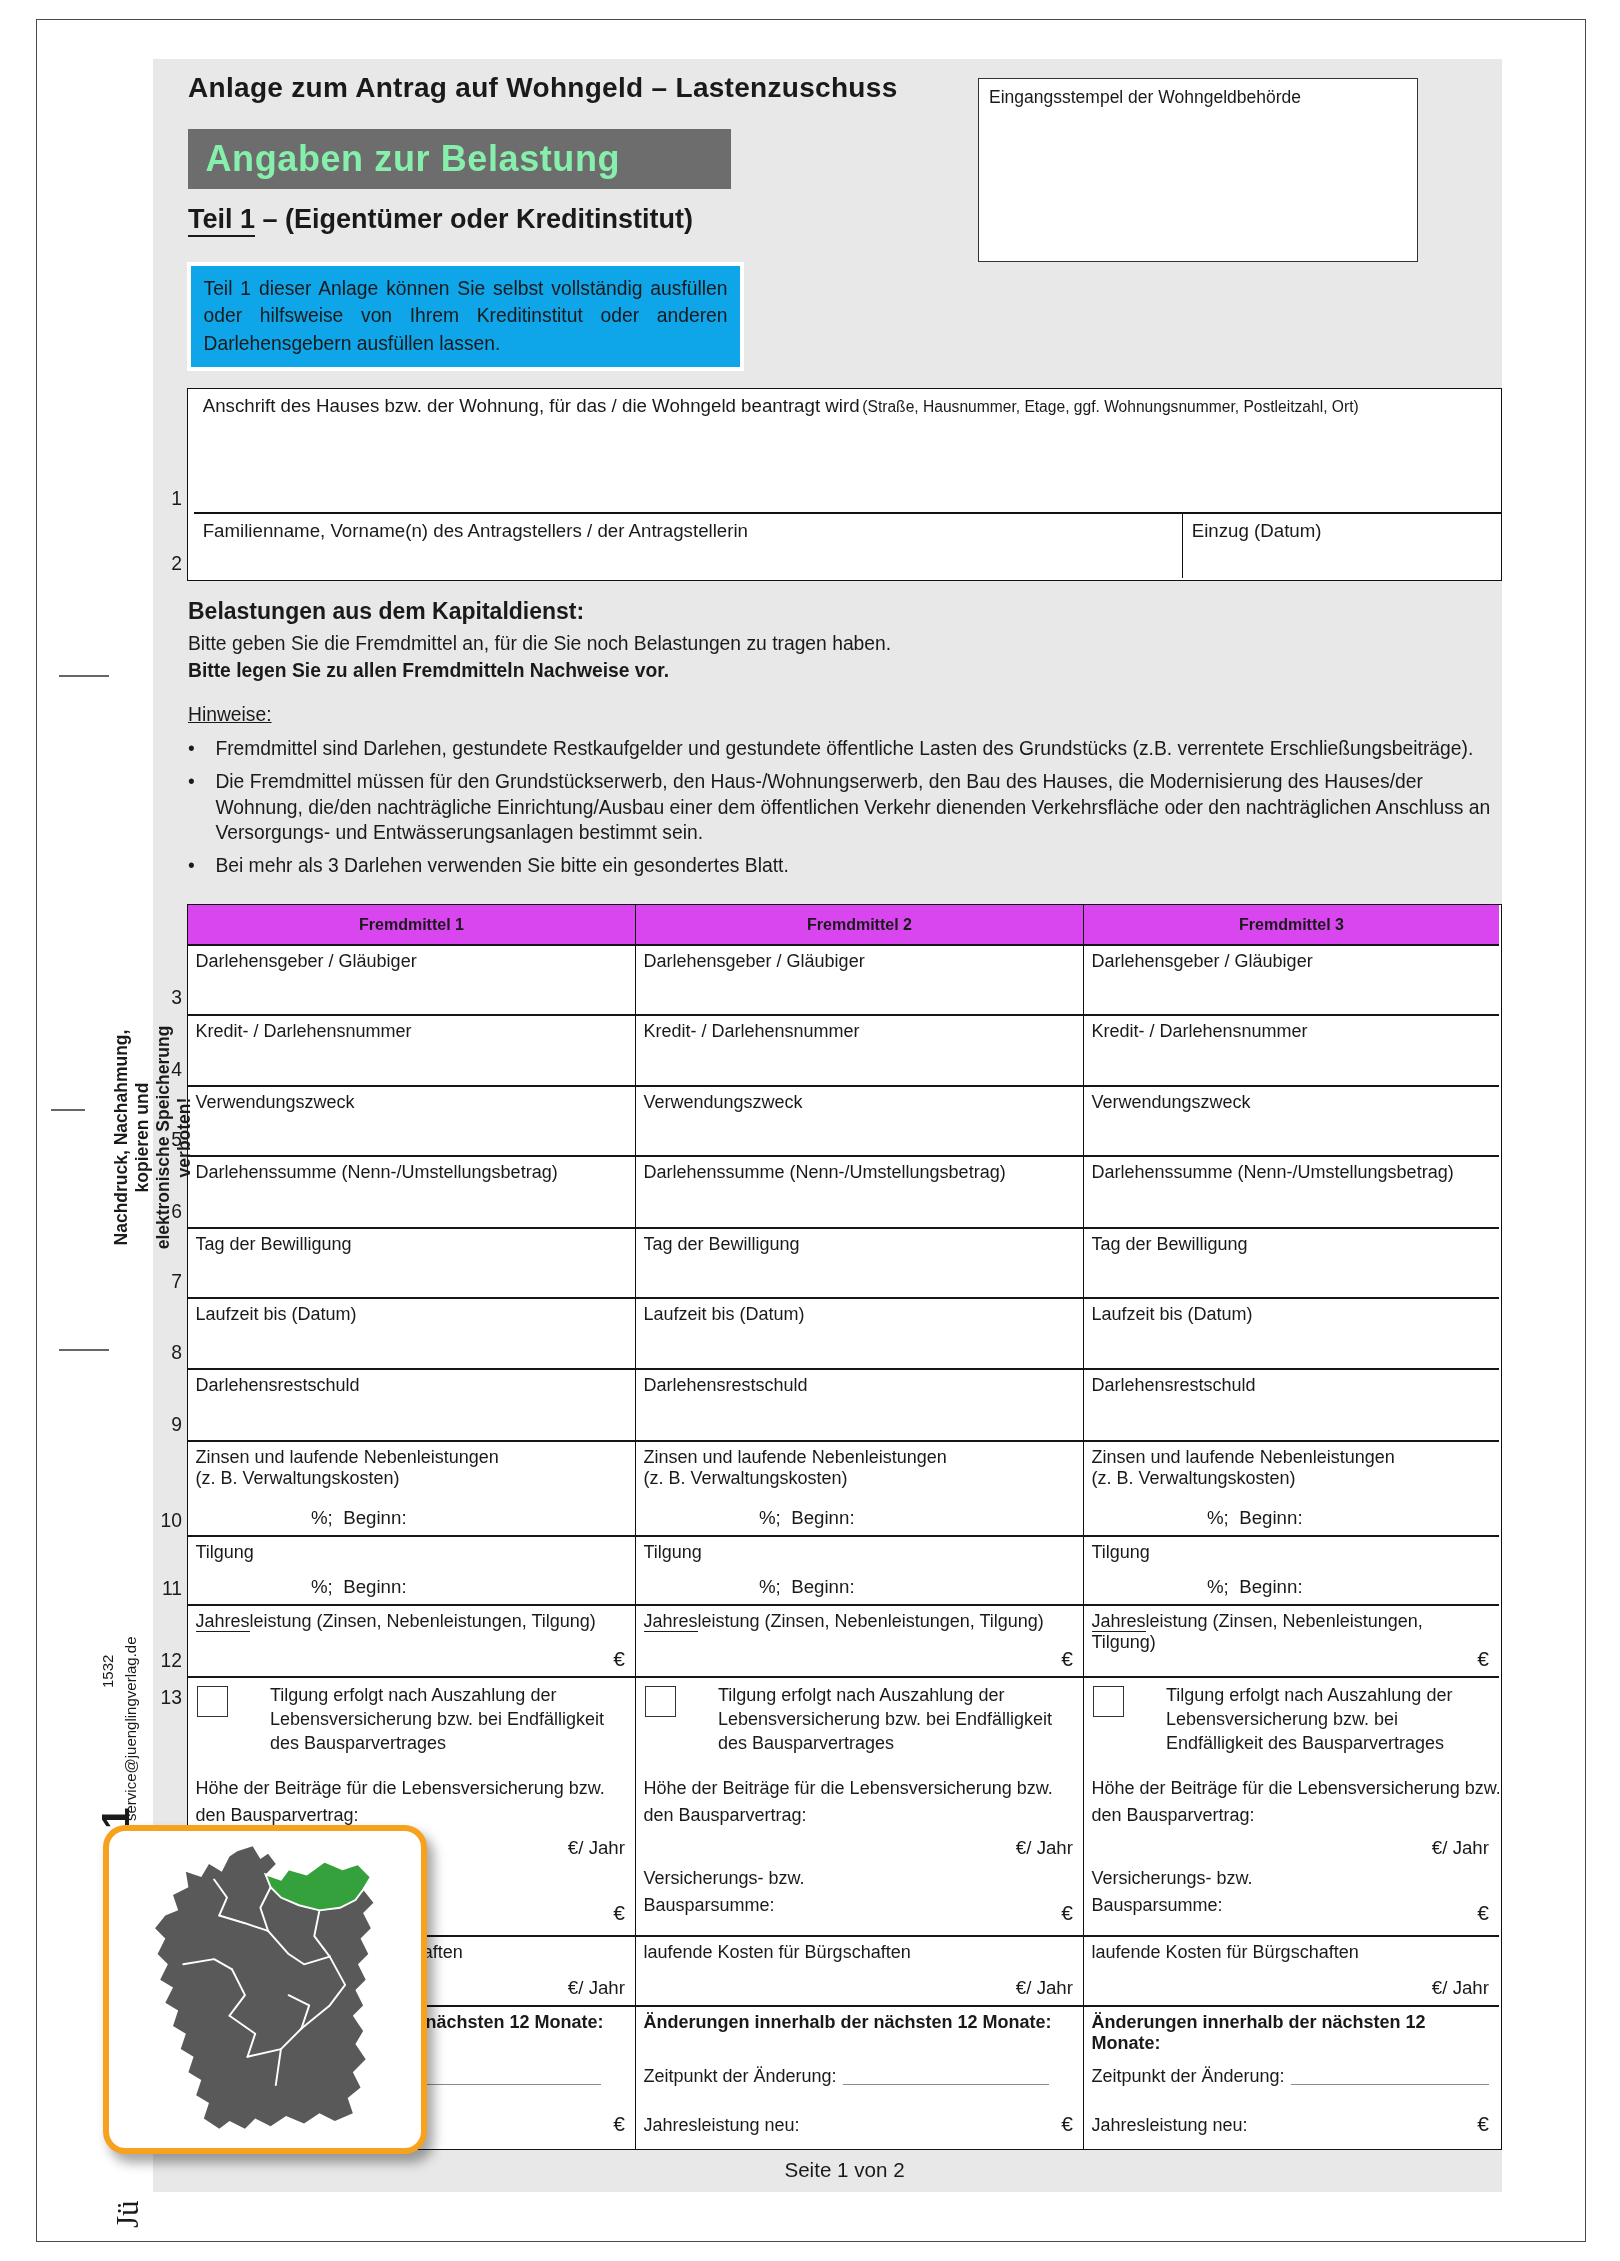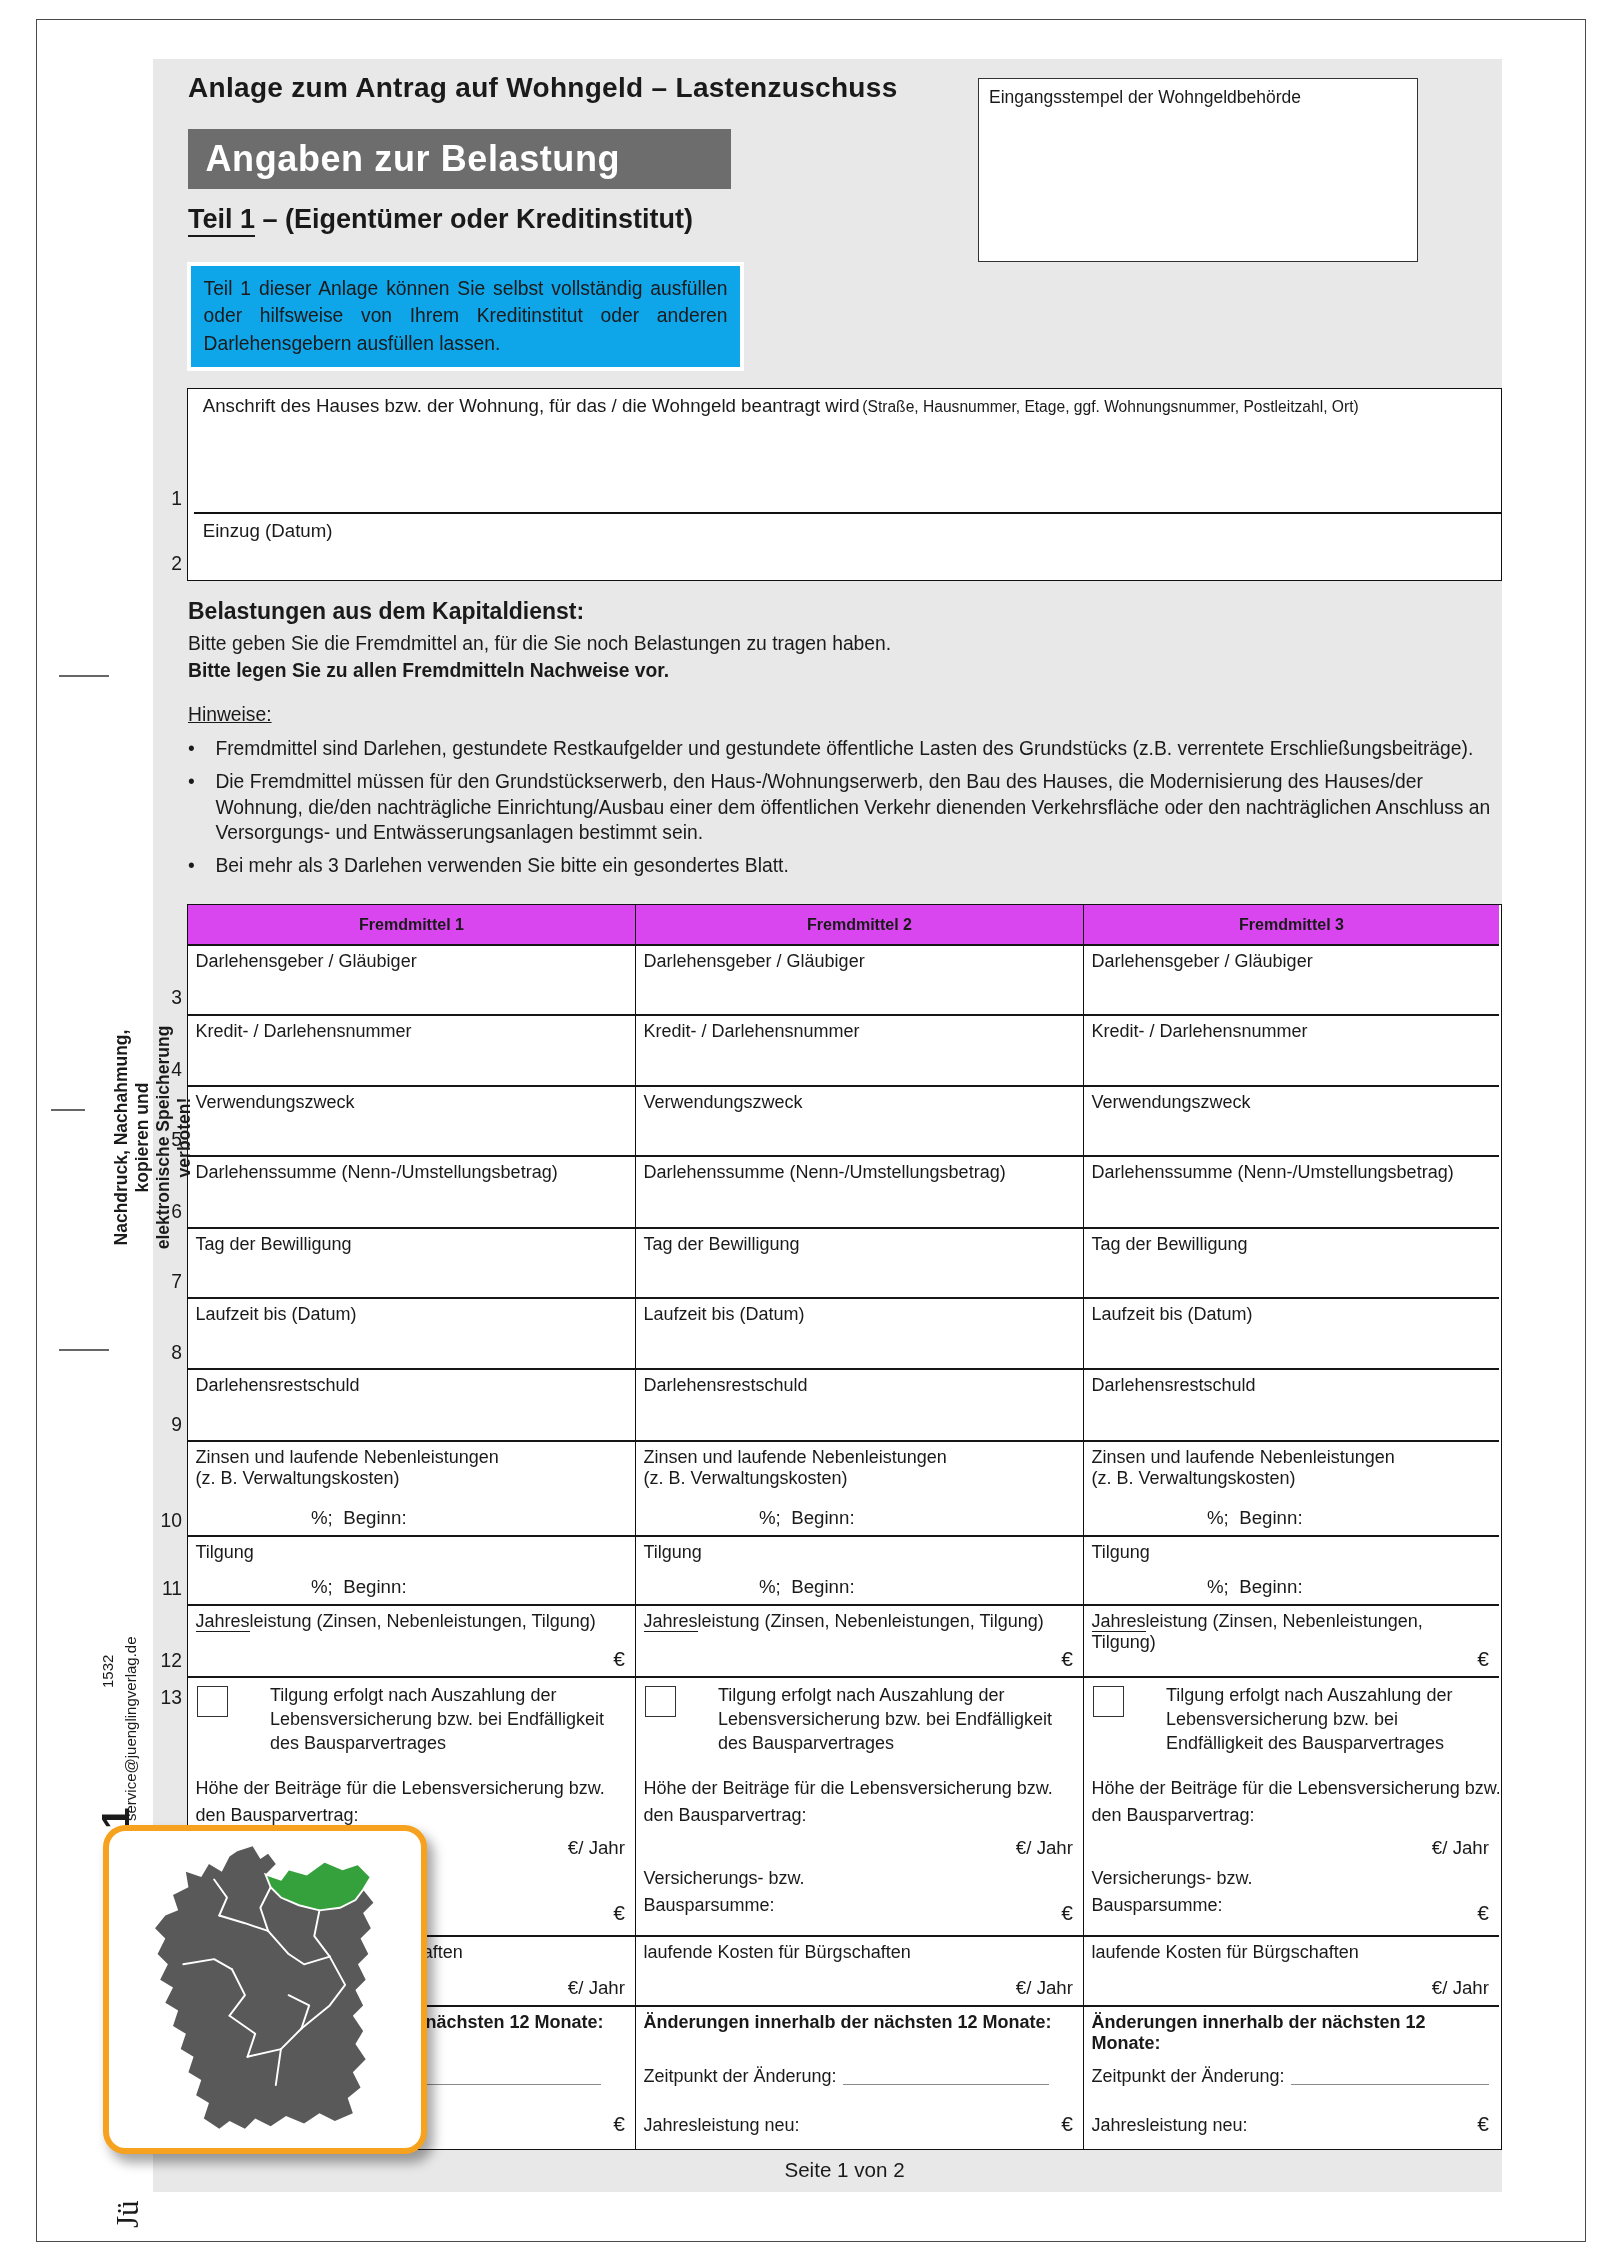--- a/index.html
+++ b/index.html
@@ -6,21 +6,21 @@
   .page{position:relative;width:1621px;height:2261px;background:#fff;
         font-family:"Liberation Sans",sans-serif;color:#1a1a1a;overflow:hidden;}
   .frame{position:absolute;left:36px;top:18.7px;width:1548px;height:2221px;
          border:1.9px solid #4a4a4a;}
   .panel{position:absolute;left:153px;top:59px;width:1349px;height:2133px;background:#e8e8e8;}
 
   
   .title{position:absolute;left:188px;top:72px;font-size:28px;font-weight:bold;letter-spacing:0.3px;}
   .darkbox{position:absolute;left:188px;top:129px;width:543px;height:60px;background:#6d6d6d;
            display:flex;align-items:center;padding-left:17.5px;box-sizing:border-box;}
-  .darkbox span{color:#ffffff;font-size:36px;font-weight:bold;letter-spacing:0.6px;}
+  .darkbox span{color:#86efac;font-size:36px;font-weight:bold;letter-spacing:0.6px;}
   .teil{position:absolute;left:188px;top:204px;font-size:27px;font-weight:bold;}
   .teil .u{border-bottom:2.5px solid #1a1a1a;padding-bottom:1.2px;}
   .instrbox{position:absolute;left:187px;top:262px;width:557px;height:109px;background:#0ea5e9;
             border:4.4px solid #fff;box-sizing:border-box;padding:8.7px 12.5px;
             font-size:19.3px;line-height:27.4px;text-align:justify;}
   .stampbox{position:absolute;left:978px;top:78px;width:440px;height:184px;background:#fff;
             border:1.2px solid #333;box-sizing:border-box;padding:7.5px 10px;font-size:17.5px;}
   .wgnbox{position:absolute;left:984px;top:276px;width:518px;height:95px;background:#fff;
           border:4.4px solid #111;box-sizing:border-box;display:flex;flex-direction:column;}
   .wgnlabel{text-align:center;font-size:21px;font-weight:bold;padding-top:5px;}
@@ -114,20 +114,23 @@
   <div class="stampbox">
     <span>Eingangsstempel der Wohngeldbehörde</span>
   </div>
 
   <div class="addr">
     <div class="addr-r1">
       <span class="flabel">Anschrift des Hauses bzw. der Wohnung, für das / die Wohngeld beantragt wird</span>
       <span class="fhint">(Straße, Hausnummer, Etage, ggf. Wohnungsnummer, Postleitzahl, Ort)</span>
     </div>
     <div class="addr-r2">
+      <div class="addr-r2-left">
+        <span class="flabel">Familienname, Vorname(n) des Antragstellers / der Antragstellerin</span>
+      </div>
       <div class="addr-r2-right">
         <span class="flabel">Einzug (Datum)</span>
       </div>
     </div>
   </div>
 
   <div class="sec-head">Belastungen aus dem Kapitaldienst:</div>
   <div class="sec-l1">Bitte geben Sie die Fremdmittel an, für die Sie noch Belastungen zu tragen haben.</div>
   <div class="sec-l2">Bitte legen Sie zu allen Fremdmitteln Nachweise vor.</div>
   <div class="sec-hin">Hinweise:</div>

